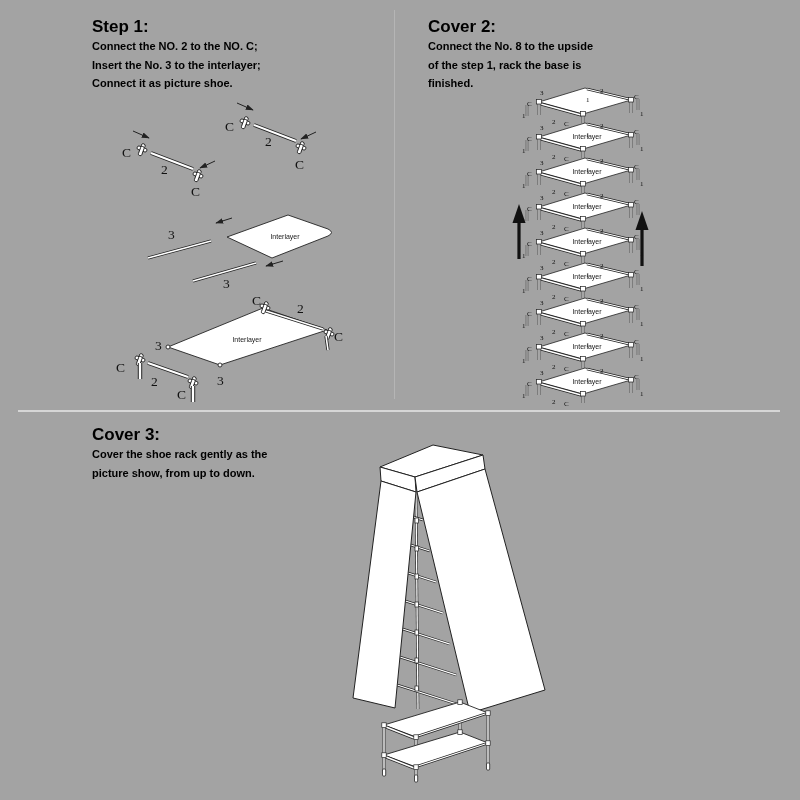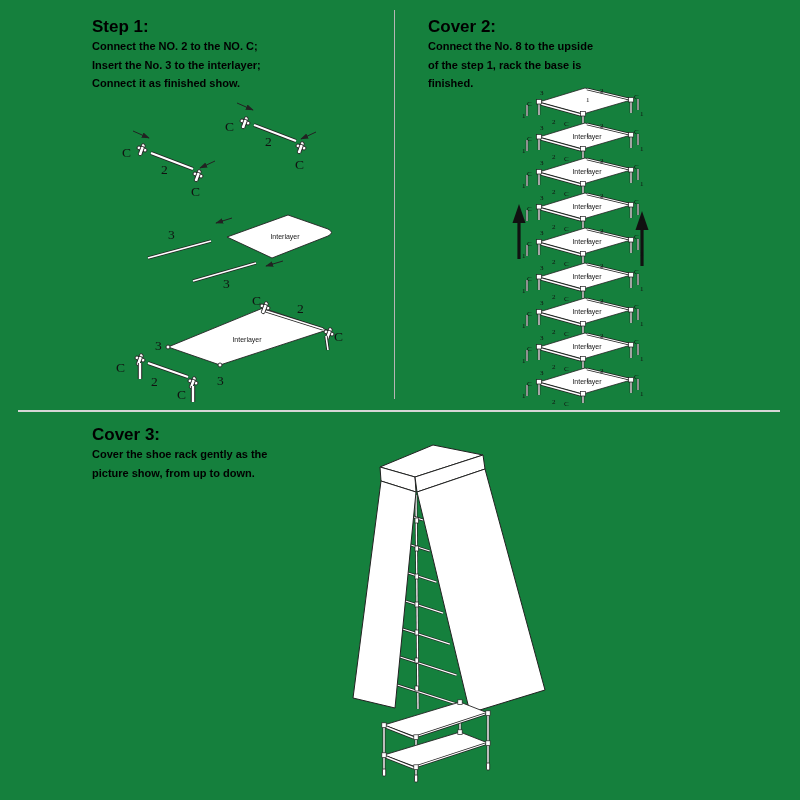--- a/index.html
+++ b/index.html
@@ -1,16 +1,16 @@
 <!DOCTYPE html>
 <html><head>
 <meta charset="utf-8">
 <style>
   html,body{margin:0;padding:0;background:#fff;}
-  #stage{position:relative;width:800px;height:800px;background:#15803d;overflow:hidden;
+  #stage{position:relative;width:800px;height:800px;background:#a3a3a3;overflow:hidden;
          font-family:"Liberation Sans",sans-serif;color:#000;}
   .step-block{position:absolute;}
   .step-title{font-size:17px;font-weight:bold;line-height:21px;}
   .step-line{font-size:11px;font-weight:bold;line-height:18.5px;white-space:nowrap;}
   .divider{position:absolute;background:#c9c9c9;}
   #v-div{left:394px;top:10px;width:1px;height:389px;background:#b5b5b5;}
   #h-div{left:18px;top:410px;width:762px;height:2px;background:#d6d6d6;}
   svg{position:absolute;overflow:visible;}
   svg text{font-family:"Liberation Serif",serif;fill:#111;}
   .lbl{font-size:13.5px;}
@@ -21,21 +21,21 @@
 
 <div id="stage">
 
   <div class="divider" id="v-div"></div>
   <div class="divider" id="h-div"></div>
 
   <div class="step-block" style="left:92px;top:16px;">
     <div class="step-title">Step 1:</div>
     <div class="step-line">Connect the NO. 2 to the NO. C;</div>
     <div class="step-line">Insert the No. 3 to the interlayer;</div>
-    <div class="step-line">Connect it as finished show.</div>
+    <div class="step-line">Connect it as picture shoe.</div>
   </div>
 
   <div class="step-block" style="left:428px;top:16px;">
     <div class="step-title">Cover 2:</div>
     <div class="step-line">Connect the No. 8 to the upside</div>
     <div class="step-line">of the step 1, rack the base is</div>
     <div class="step-line">finished.</div>
   </div>
 
   <div class="step-block" style="left:92px;top:424px;">

